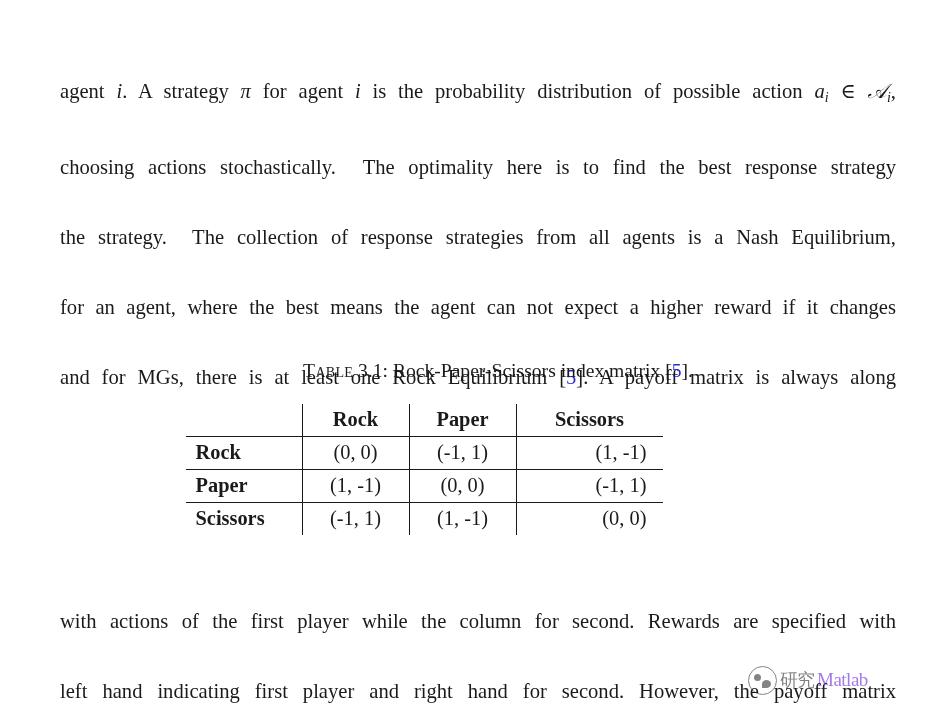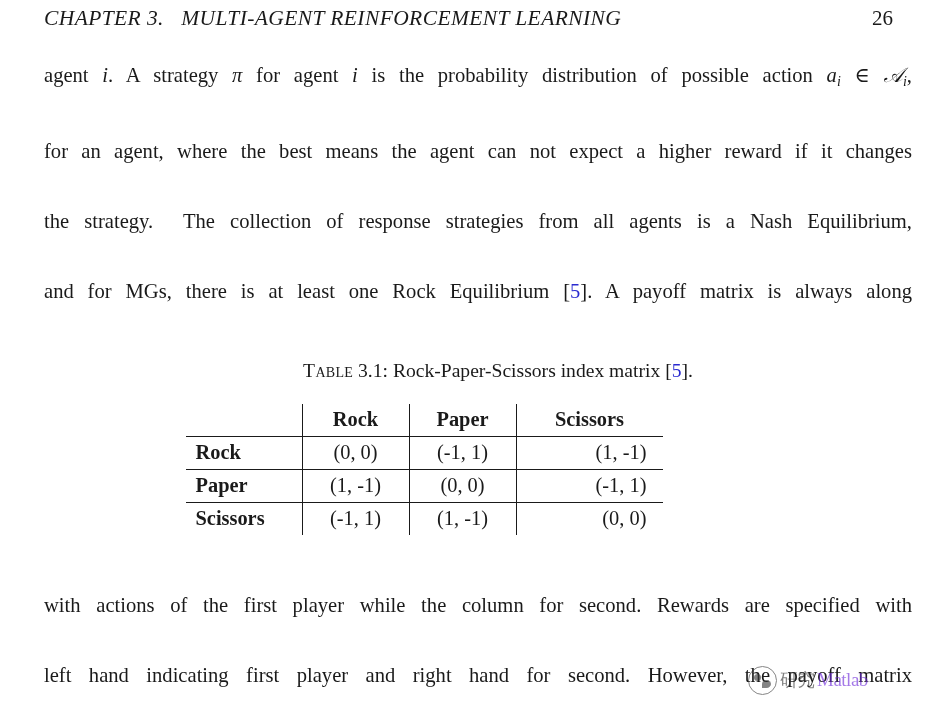--- a/index.html
+++ b/index.html
@@ -50,21 +50,21 @@
     left: 44px;
     width: 868px;
     font-size: 20.6px;
     line-height: 35px;
     text-align: justify;
     text-justify: inter-word;
   }
   #para-top { top: 58px; }
   #para-bottom { top: 588px; }
 
-  .para { margin: 0; }
+  .para { margin: 16px; }
 
   
   .tline {
     display: block;
     text-align: justify;
     white-space: pre-wrap;
   }
   .tline::after {
     content: "";
     display: inline-block;
@@ -210,30 +210,27 @@
     color: #6d28d9;
     letter-spacing: -0.5px;
     white-space: nowrap;
   }
 </style>
 </head>
 <body>
 
 <div class="page">
 
-  <div class="page-header">
-    <span class="header-title">CHAPTER 3.   MULTI-AGENT REINFORCEMENT LEARNING</span>
-    <span class="header-pageno">26</span>
-  </div>
 
   <div class="body-block" id="para-top">
     <div class="para">
         <span class="tline"><span>agent </span><span class="mathit">i</span><span>. A strategy </span><span class="mathit">π</span><span> for agent </span><span class="mathit">i</span><span> is the probability distribution of possible action </span><span class="mathit">a</span><span class="sub">i</span><span> ∈ </span><span class="cal">𝒜</span><span class="sub">i</span><span>,</span></span>
+        <span class="tline"><span>choosing actions stochastically.  The optimality here is to find the best response strategy</span></span>
+        <span class="tline"><span>the strategy.  The collection of response strategies from all agents is a Nash Equilibrium,</span></span>
         <span class="tline"><span>for an agent, where the best means the agent can not expect a higher reward if it changes</span></span>
-        <span class="tline"><span>the strategy.  The collection of response strategies from all agents is a Nash Equilibrium,</span></span>
         <span class="tline"><span>and for MGs, there is at least one Rock Equilibrium [</span><span class="link">5</span><span>]. A payoff matrix is always along</span></span>
       </div>
   </div>
 
   <div class="table-caption">
     <span class="smallcaps">Table</span><span>&nbsp;</span><span>3.1</span><span>: </span><span>Rock-Paper-Scissors index matrix [</span><span class="link">5</span><span>].</span>
   </div>
 
   <div class="table-wrap">
     <table class="payoff">

